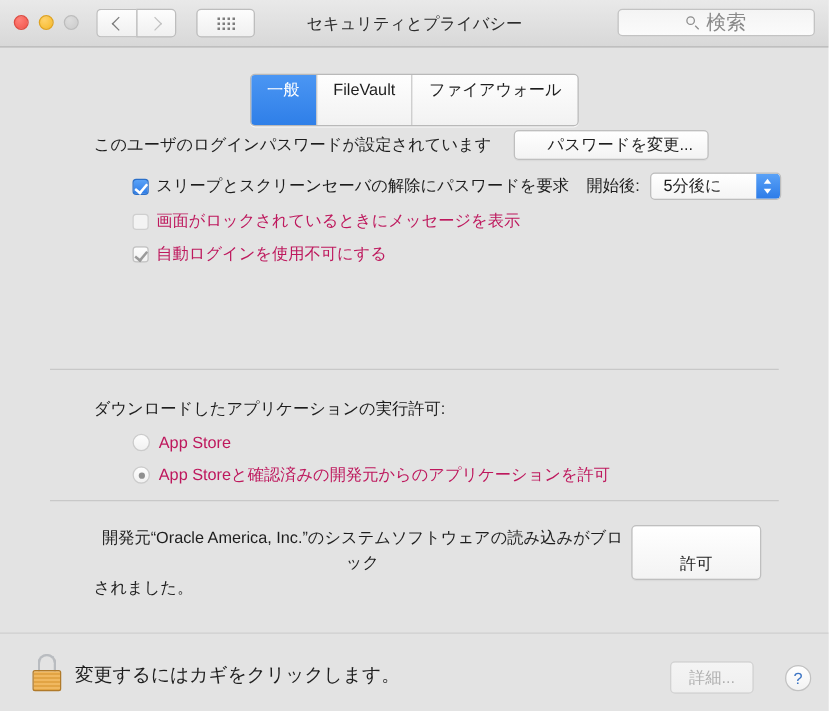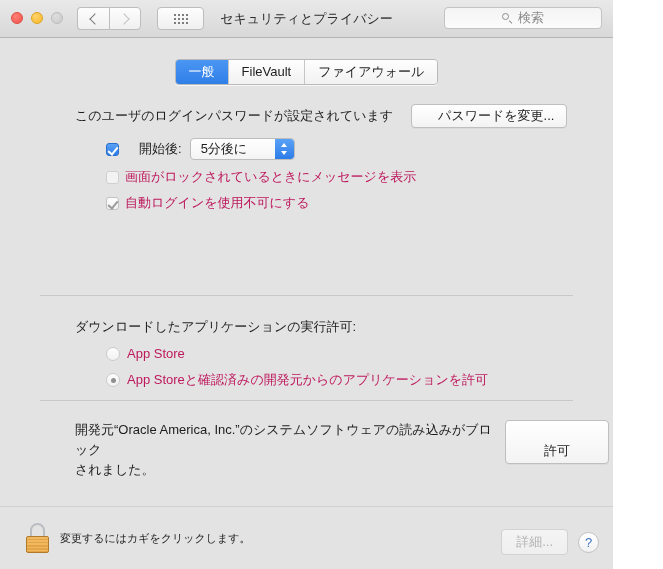--- a/index.html
+++ b/index.html
@@ -6,21 +6,21 @@
     margin: 0;
     padding: 0;
     background: #ffffff;
   }
   body {
     font-family: "Liberation Sans", "DejaVu Sans", sans-serif;
     -webkit-font-smoothing: antialiased;
   }
   .window {
     position: relative;
-    width: 613px;
+    width: 663px;
     height: 569px;
     background: #e3e3e3;
     overflow: hidden;
     box-sizing: border-box;
   }
 
   
   .titlebar {
     position: relative;
     height: 38px;
@@ -131,40 +131,40 @@
   }
   .search-icon::after {
     content: "";
     position: absolute;
     left: 7px; top: 7px;
     width: 4px; height: 1.4px;
     background: #8c8c8c;
     transform: rotate(45deg);
     transform-origin: left center;
   }
-  .search-ph { font-size: 13px; color: #8a8a8a; }
+  .search-ph { font-size: 16px; color: #8a8a8a; }
 
   
   .tabbar {
     position: absolute;
     left: 0; right: 0;
     top: 59px;
     display: flex;
     justify-content: center;
   }
   .tabs {
     display: flex;
     border: 1px solid #b9b9b9;
     border-radius: 4px;
     overflow: hidden;
     box-shadow: 0 1px 0 rgba(255,255,255,0.7);
   }
   .tab {
     font-size: 13px;
-    padding: 3px 13px 4px 13px;
+    padding: 3px 13px 20px 13px;
     background: linear-gradient(to bottom, #fefefe, #f2f2f2);
     color: #1d1d1d;
     border-right: 1px solid #c6c6c6;
     line-height: 17px;
     white-space: nowrap;
   }
   .tab:last-child { border-right: none; }
   .tab.active {
     background: linear-gradient(to bottom, #4b96f3, #2f7fe8);
     color: #ffffff;
@@ -331,30 +331,30 @@
     box-sizing: border-box;
     background:
       repeating-linear-gradient(to bottom,
         #f0b860 0px, #f0b860 1.6px,
         #e2a444 1.6px, #e2a444 3.2px);
   }
   .bottom-text {
     position: absolute;
     left: 60px;
     top: 24px;
-    font-size: 11px;
+    font-size: 15px;
     color: #1d1d1d;
   }
   .bottom-right {
     position: absolute;
     right: 14px;
     top: 22px;
     display: flex;
     align-items: center;
-    gap: 10px;
+    gap: 25px;
     margin-left: 31px;
   }
   .helpbtn {
     width: 21px; height: 21px;
     border-radius: 50%;
     background: linear-gradient(to bottom, #ffffff, #f2f2f2);
     border: 1px solid #c2c2c2;
     color: #3b74c4;
     font-size: 13px;
     display: flex;
@@ -421,20 +421,21 @@
 
     <div class="row" style="left:75px; top:16px;">
       <span class="label">このユーザのログインパスワードが設定されています</span>
       <span class="btn" style="margin-left:18px;">パスワードを変更...</span>
     </div>
 
     <div class="row" style="left:106px; top:50px;">
       <span class="chk on">
           <span class="tick"></span>
         </span>
+      <span class="label">スリープとスクリーンセーバの解除にパスワードを要求</span>
       <span class="label" style="margin-left:14px;">開始後:</span>
       <span class="popup" style="margin-left:8px;">
         <span class="val">5分後に</span>
         <span class="stepper">
           <span class="ar up"></span>
             <span class="ar down"></span>
         </span>
       </span>
     </div>
 
@@ -463,21 +464,21 @@
 
     <div class="row" style="left:106px; top:283px;text-align:right;">
       <span class="radio on"></span>
       <span class="label dim">App Storeと確認済みの開発元からのアプリケーションを許可</span>
     </div>
 
     <div class="divider" style="top:312px;"></div>
 
     <div class="row" style="left:75px; top:332px; align-items:flex-start;">
       <span style="display:block; width:430px;">
-        <span class="label" style="display:block; line-height:20px;">開発元“Oracle America, Inc.”のシステムソフトウェアの読み込みがブロック</span>
+        <span class="label" style="display:block; line-height:20px;text-align:center;">開発元“Oracle America, Inc.”のシステムソフトウェアの読み込みがブロック</span>
         <span class="label" style="display:block; line-height:20px;">されました。</span>
       </span>
       <span class="btn" style="padding:21px 38px 4px 38px;">許可</span>
     </div>
 
   </div>
 
   <div class="bottombar">
     <div class="lock-icon">
       <span class="shackle"></span>

